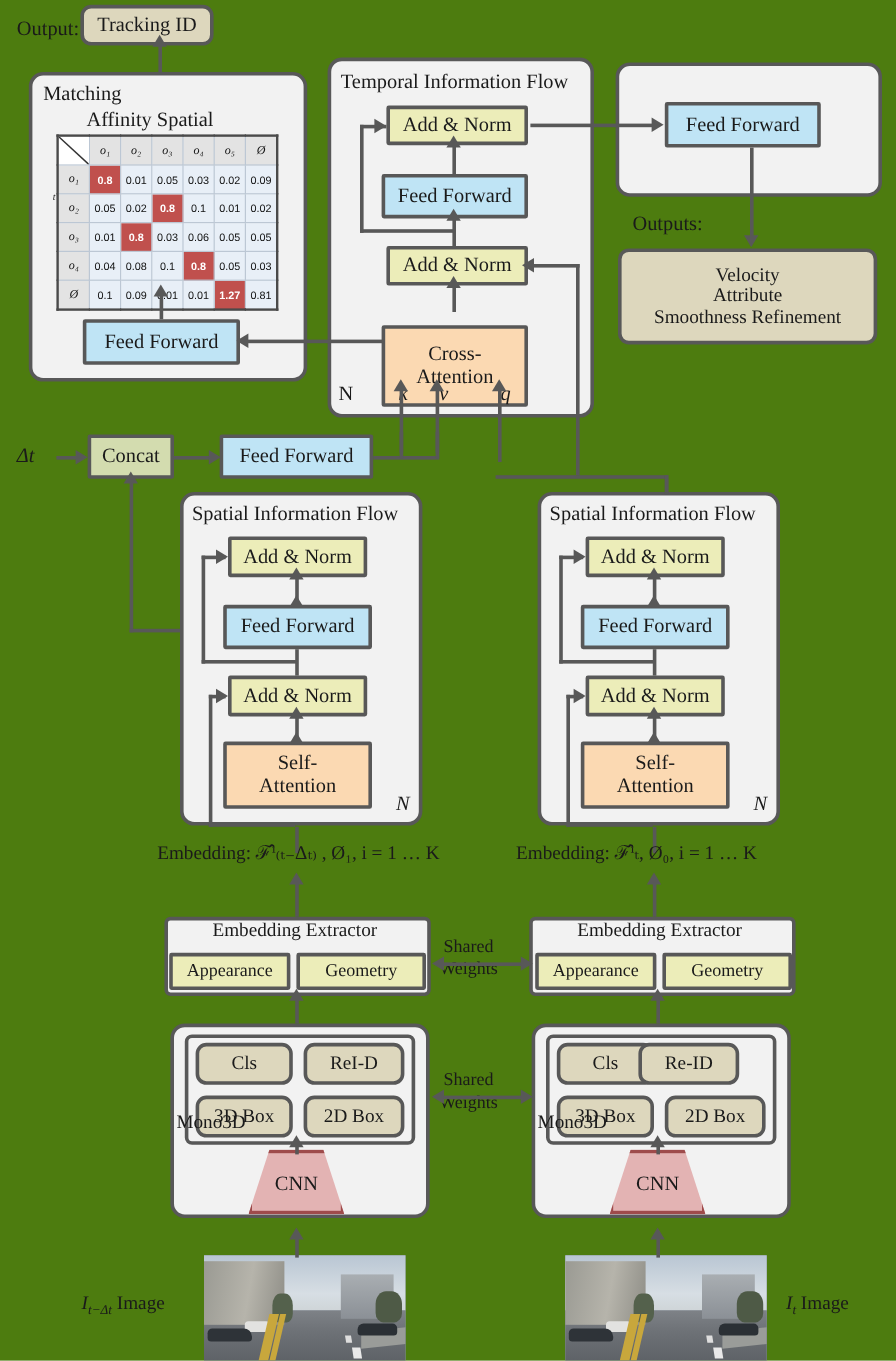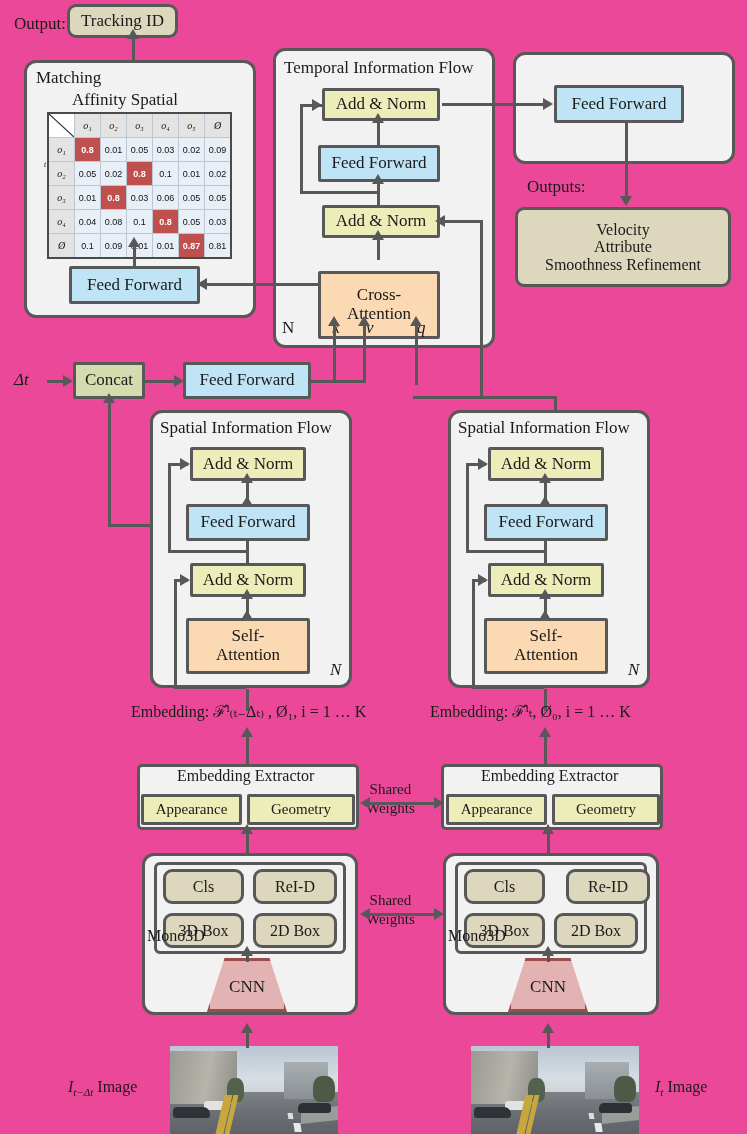--- a/index.html
+++ b/index.html
@@ -6,21 +6,21 @@
   body{
     font-family:"Liberation Serif","DejaVu Serif",serif;
     color:#1a1a1a;
     -webkit-font-smoothing:antialiased;
   }
   #canvas{
     position:relative;
     width:747px;
     height:1134px;
     overflow:hidden;
-    background:#ec4899;
+    background:#4d7c0f;
   }
   
   .panel{
     position:absolute;
     background:#f2f2f2;
     border:3px solid #585858;
     border-radius:12px;
     box-sizing:border-box;
   }
   .panel.inner{ background:#f2f2f2; }
@@ -210,21 +210,21 @@
           <td class="hi">0.8</td>
           <td>0.05</td>
           <td>0.03</td>
         </tr>
         <tr>
           <td class="hd">Ø</td>
           <td>0.1</td>
           <td>0.09</td>
           <td>0.01</td>
           <td>0.01</td>
-          <td class="hi">0.87</td>
+          <td class="hi">1.27</td>
           <td>0.81</td>
         </tr>
       </tbody>
   </table>
   <div class="lbl small ital" style="left:44px; top:160px; font-size:8px;">t</div>
 
   <div class="node sq c-blue" style="left:69px; top:266px; width:131px; height:38px;">Feed Forward</div>
   <div class="ln lnv" style="left:133px; top:245px; height:21px;"></div>
   <div class="arrow ar-up" style="left:128px; top:237px;"></div>
 
@@ -404,21 +404,21 @@
     <span class="txt">CNN</span>
   </div>
   <div class="ln lnv" style="left:246px; top:954px; height:8px;"></div>
   <div class="arrow ar-up" style="left:241px; top:946px;"></div>
   <div class="ln lnv" style="left:246px; top:830px; height:23px;"></div>
   <div class="arrow ar-up" style="left:241px; top:824px;"></div>
 
   <div class="panel" style="left:443px; top:853px; width:216px; height:162px;"></div>
   <div class="panel inner" style="left:455px; top:862px; width:192px; height:92px; border-radius:6px;"></div>
   <div class="node rounded c-tan" style="left:464px; top:869px; width:81px; height:35px; font-size:16px;">Cls</div>
-  <div class="node rounded c-tan" style="left:566px; top:869px; width:84px; height:35px; font-size:16px;">Re-ID</div>
+  <div class="node rounded c-tan" style="left:532px; top:869px; width:84px; height:35px; font-size:16px;">Re-ID</div>
   <div class="node rounded c-tan" style="left:464px; top:913px; width:81px; height:35px; font-size:16px;">3D Box</div>
   <div class="node rounded c-tan" style="left:554px; top:913px; width:84px; height:35px; font-size:16px;">2D Box</div>
   <div class="lbl" style="left:448px; top:927px; font-size:16px; z-index:5;">Mono3D</div>
   <div class="trap" style="left:508px; top:958px; width:80px; height:54px;">
     <span class="shape"></span>
     <span class="txt">CNN</span>
   </div>
   <div class="ln lnv" style="left:547px; top:954px; height:8px;"></div>
   <div class="arrow ar-up" style="left:542px; top:946px;"></div>
   <div class="ln lnv" style="left:547px; top:830px; height:23px;"></div>

